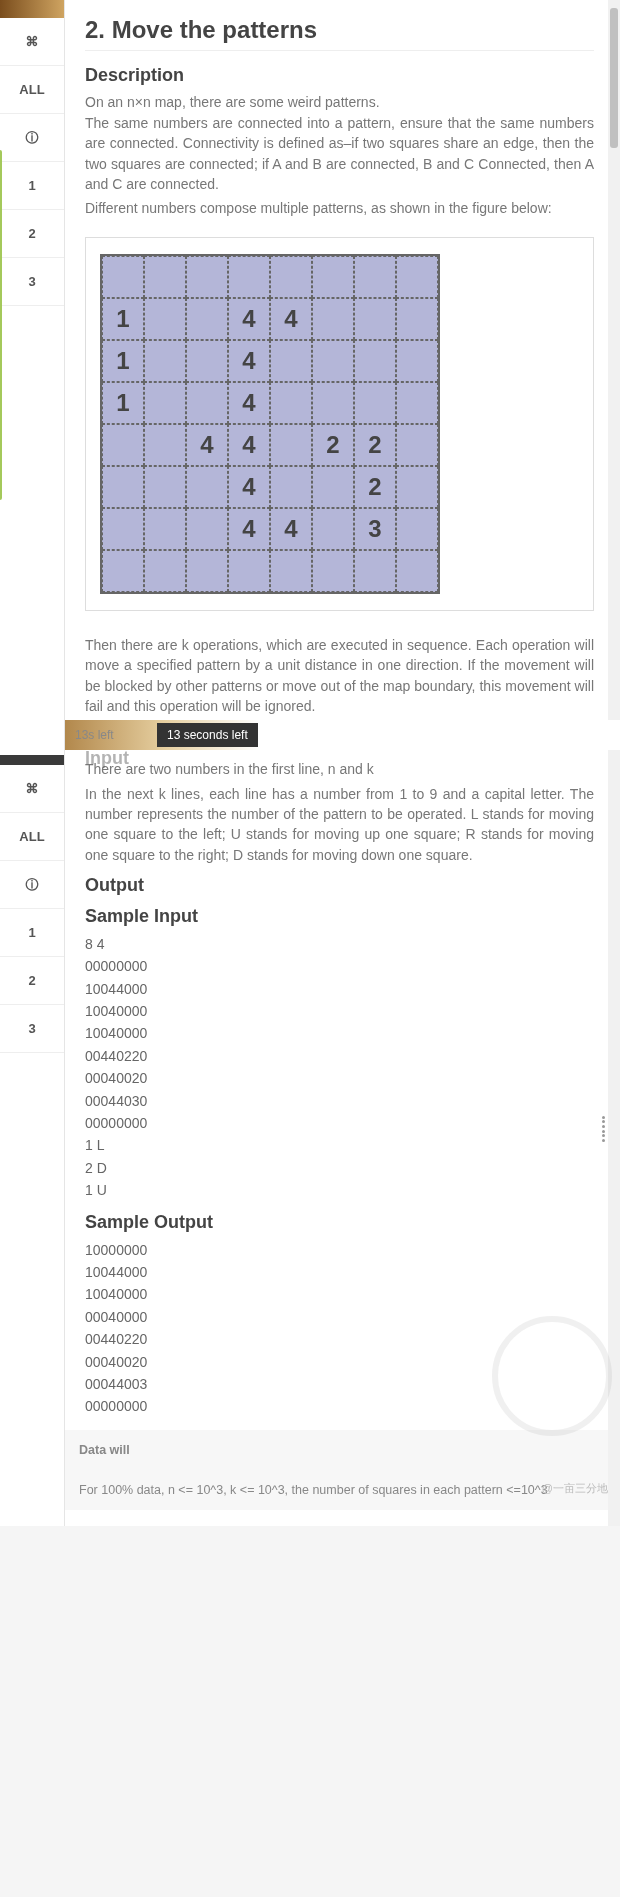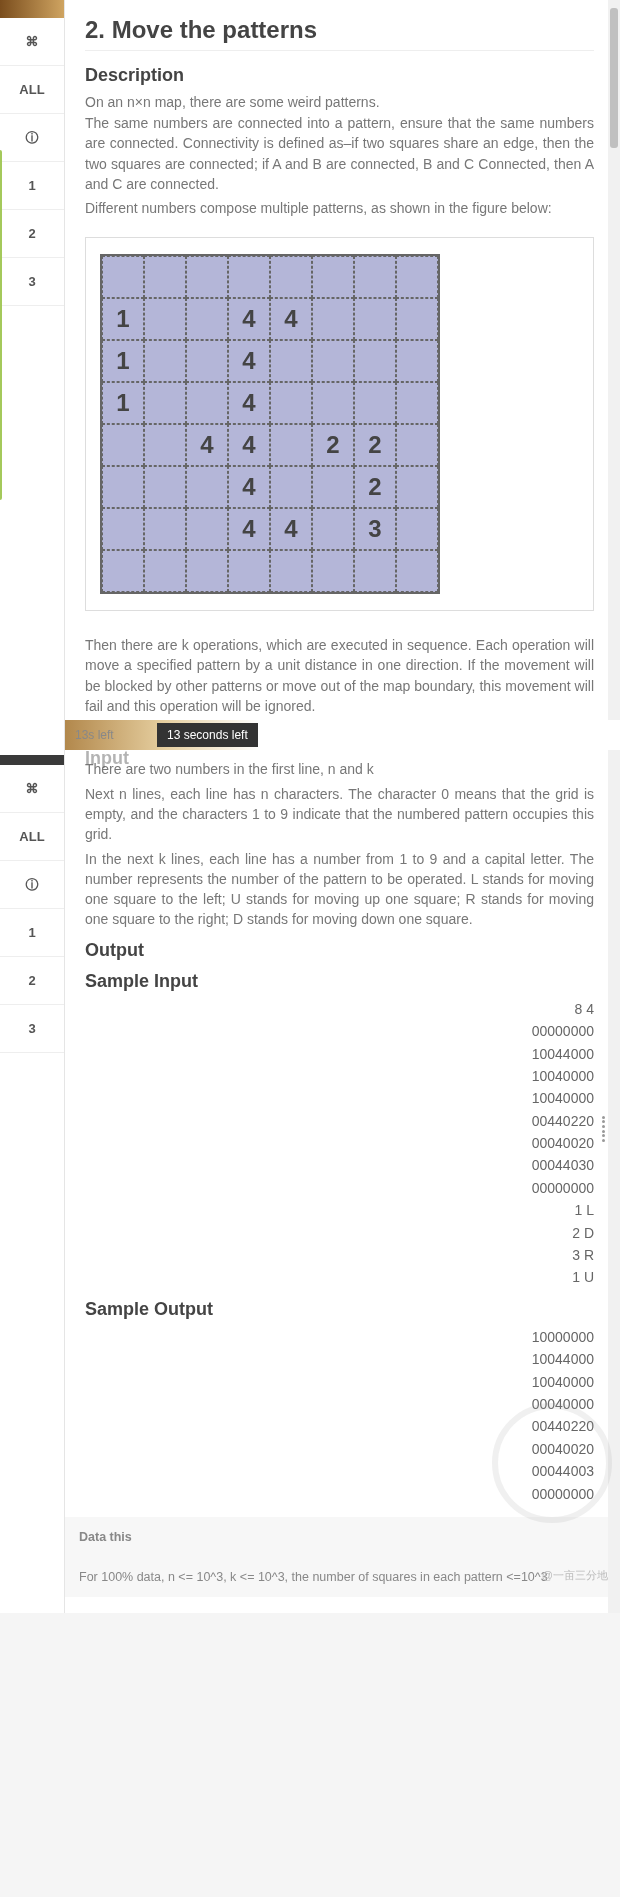--- a/index.html
+++ b/index.html
@@ -16,21 +16,21 @@
 p.plain { color: #777; line-height: 1.5; }
 .grid-wrap { background: #fff; padding: 16px 14px; border: 1px solid #ddd; margin: 18px 0 24px; }
 .grid { background: #b4b6d8; display: grid; grid-template-columns: repeat(8,1fr); grid-template-rows: repeat(8,1fr); width: 340px; height: 340px; border: 2px solid #666; }
 .cell { border: 1px dashed #666; display: flex; align-items: center; justify-content: center; font-size: 24px; color: #444; font-weight: bold; }
 .secbar { display: flex; align-items: center; height: 30px; background: linear-gradient(90deg, #b2884c, #e6cfa0 18%, #fff 35%); margin-left: -20px; margin-right: -26px; padding-left: 6px; position: relative; }
 .secbar .timeleft { font-size: 12px; color: #888; margin-left: 4px; }
 .tooltip { background: #333; color: #fff; font-size: 12px; padding: 5px 10px; border-radius: 0; position: absolute; left: 92px; }
 .tooltip::before { content: ''; position: absolute; left: -5px; top: 50%; transform: translateY(-50%); border: 5px solid transparent; border-right-color: #333; }
 .sidebar2 { position: absolute; left: 0; top: 755px; width: 65px; background: #fff; height: 770px; border-right: 1px solid #e5e5e5; }
 .sidebar2 .dark { background: #3a3a3a; height: 10px; }
-.sample { color: #666; line-height: 1.6; font-family: -apple-system, sans-serif; text-align: right; }
+.sample { color: #666; line-height: 1.6; font-family: -apple-system, sans-serif; }
 .footer-box { background: #f7f7f7; padding: 10px 14px; margin: 12px -26px 0 -20px; font-size: 12.5px; color: #888; line-height: 1.6; }
 .scroll { position: absolute; right: 0; top: 0; width: 12px; height: 100%; background: #f1f1f1; }
 .scroll-thumb { background: #c0c0c0; border-radius: 3px; width: 8px; margin: 0 auto; height: 140px; margin-top: 8px; }
 .dots-indicator { position: absolute; right: 10px; top: 1115px; width: 8px; height: 28px; display: flex; flex-direction: column; justify-content: space-around; }
 .dots-indicator span { width: 3px; height: 3px; background: #999; border-radius: 50%; display: block; }
 .watermark { position: absolute; right: 8px; bottom: 90px; width: 120px; height: 120px; opacity: 0.15; pointer-events: none; }
 .watermark-outer { border: 6px solid #999; border-radius: 50%; width: 100%; height: 100%; }
 .watermark-txt { position: absolute; right: 12px; bottom: 30px; font-size: 11px; color: #bbb; pointer-events: none; margin-left: 38px; }
 </style>
 </head>
@@ -141,56 +141,54 @@
 
   <p class="para">Then there are k operations, which are executed in sequence. Each operation will move a specified pattern by a unit distance in one direction. If the movement will be blocked by other patterns or move out of the map boundary, this movement will fail and this operation will be ignored.</p>
 
   <div class="secbar">
     <span class="timeleft">13s left</span>
     <div class="tooltip">13 seconds left</div>
   </div>
 
   <h3 class="sect" style="margin-top:-2px;opacity:.4">Input</h3>
   <p class="para" style="margin-top:-16px">There are two numbers in the first line, n and k</p>
-  <p class="para">Next n lines, each line has n characters. The character 0 means that the grid is empty, and the characters 1 to 9 indicate that the numbered pattern occupies this grid.</p>
   <p class="para">In the next k lines, each line has a number from 1 to 9 and a capital letter. The number represents the number of the pattern to be operated. L stands for moving one square to the left; U stands for moving up one square; R stands for moving one square to the right; D stands for moving down one square.</p>
 
   <h3 class="sect">Output</h3>
 
   <h3 class="sect">Sample Input</h3>
   <div class="sample" id="sample-in">
       <div>8 4</div>
       <div>00000000</div>
       <div>10044000</div>
       <div>10040000</div>
       <div>10040000</div>
       <div>00440220</div>
       <div>00040020</div>
       <div>00044030</div>
       <div>00000000</div>
       <div>1 L</div>
       <div>2 D</div>
-      <div>3 R</div>
       <div>1 U</div>
     </div>
 
   <h3 class="sect">Sample Output</h3>
   <div class="sample" id="sample-out">
       <div>10000000</div>
       <div>10044000</div>
       <div>10040000</div>
       <div>00040000</div>
       <div>00440220</div>
       <div>00040020</div>
       <div>00044003</div>
       <div>00000000</div>
     </div>
 
   <div class="footer-box">
-    <strong>Data this</strong><br>
+    <strong>Data will</strong><br>
     <br>
     <span>For 100% data, n &lt;= 10^3, k &lt;= 10^3, the number of squares in each pattern &lt;=10^3</span>
   </div>
 </div>
 
 <div class="dots-indicator">
   <span></span>
     <span></span>
     <span></span>
     <span></span>

